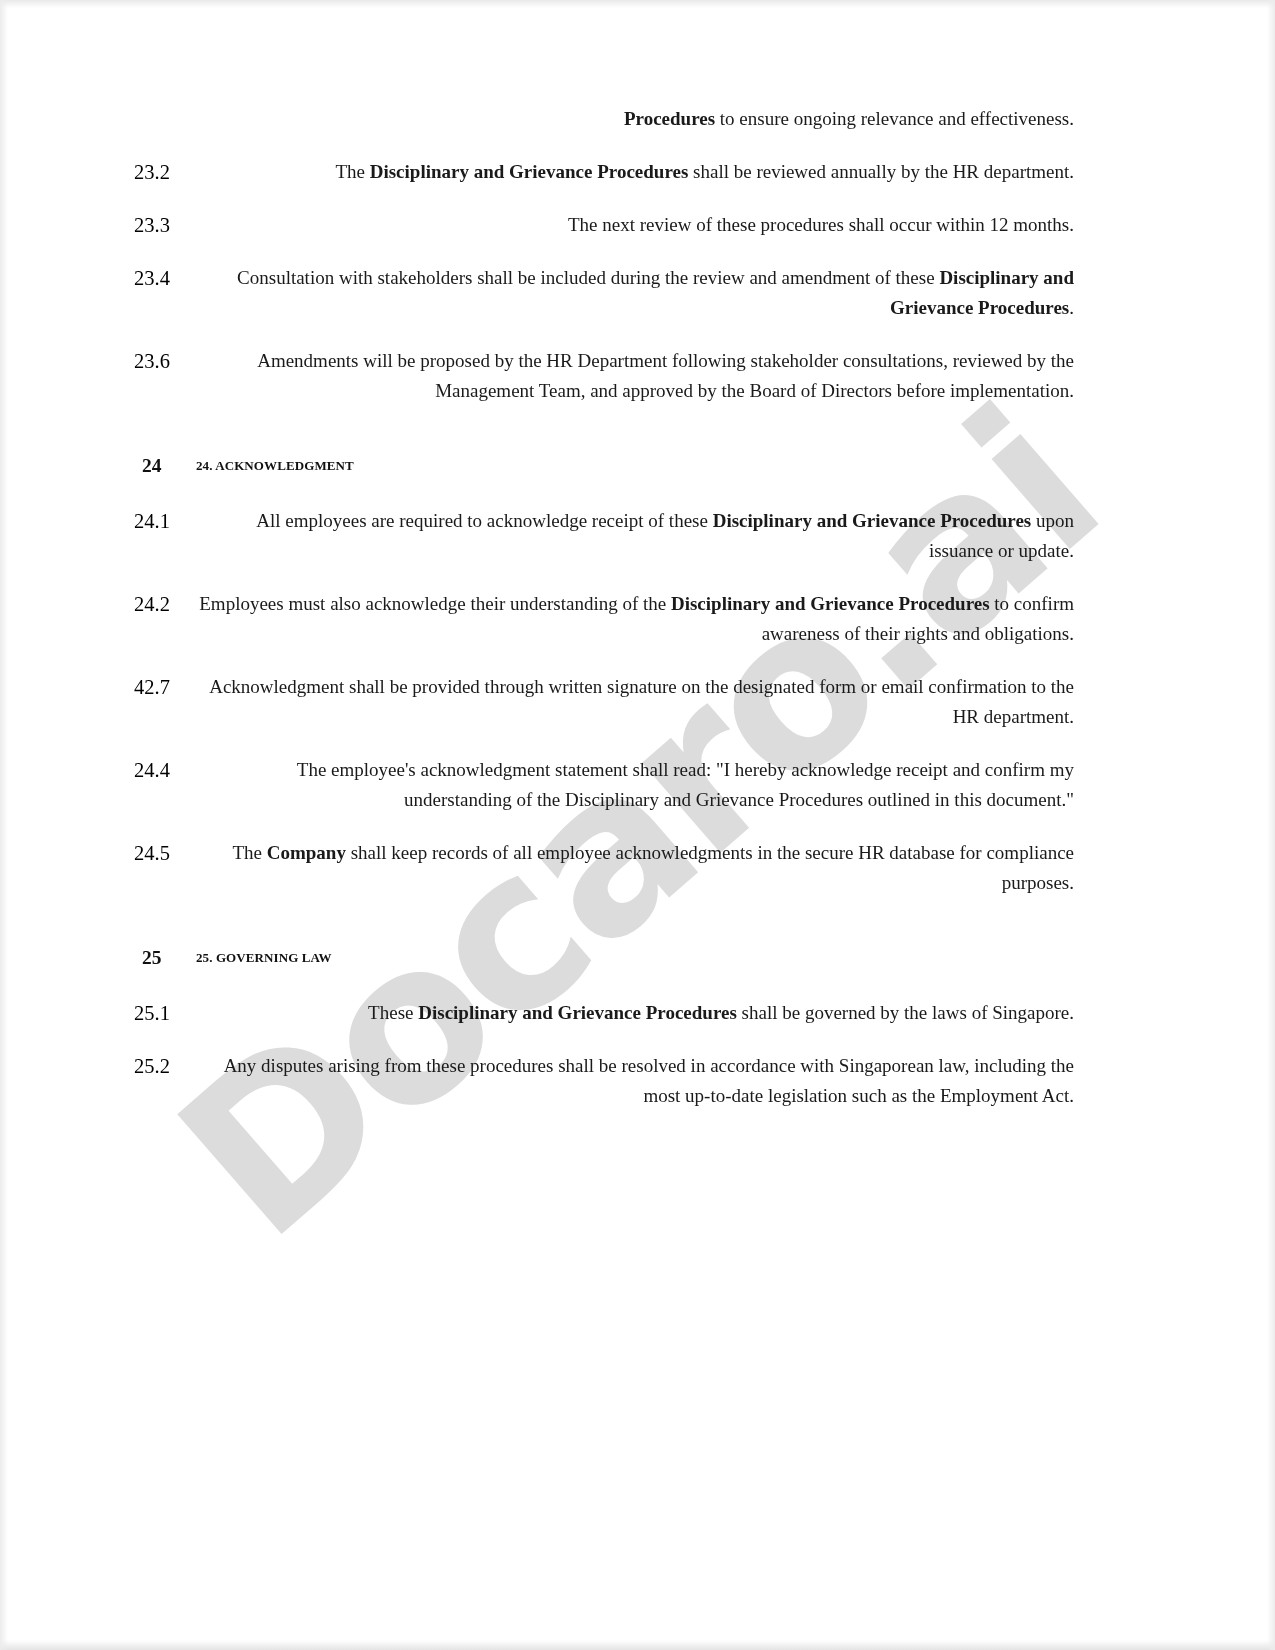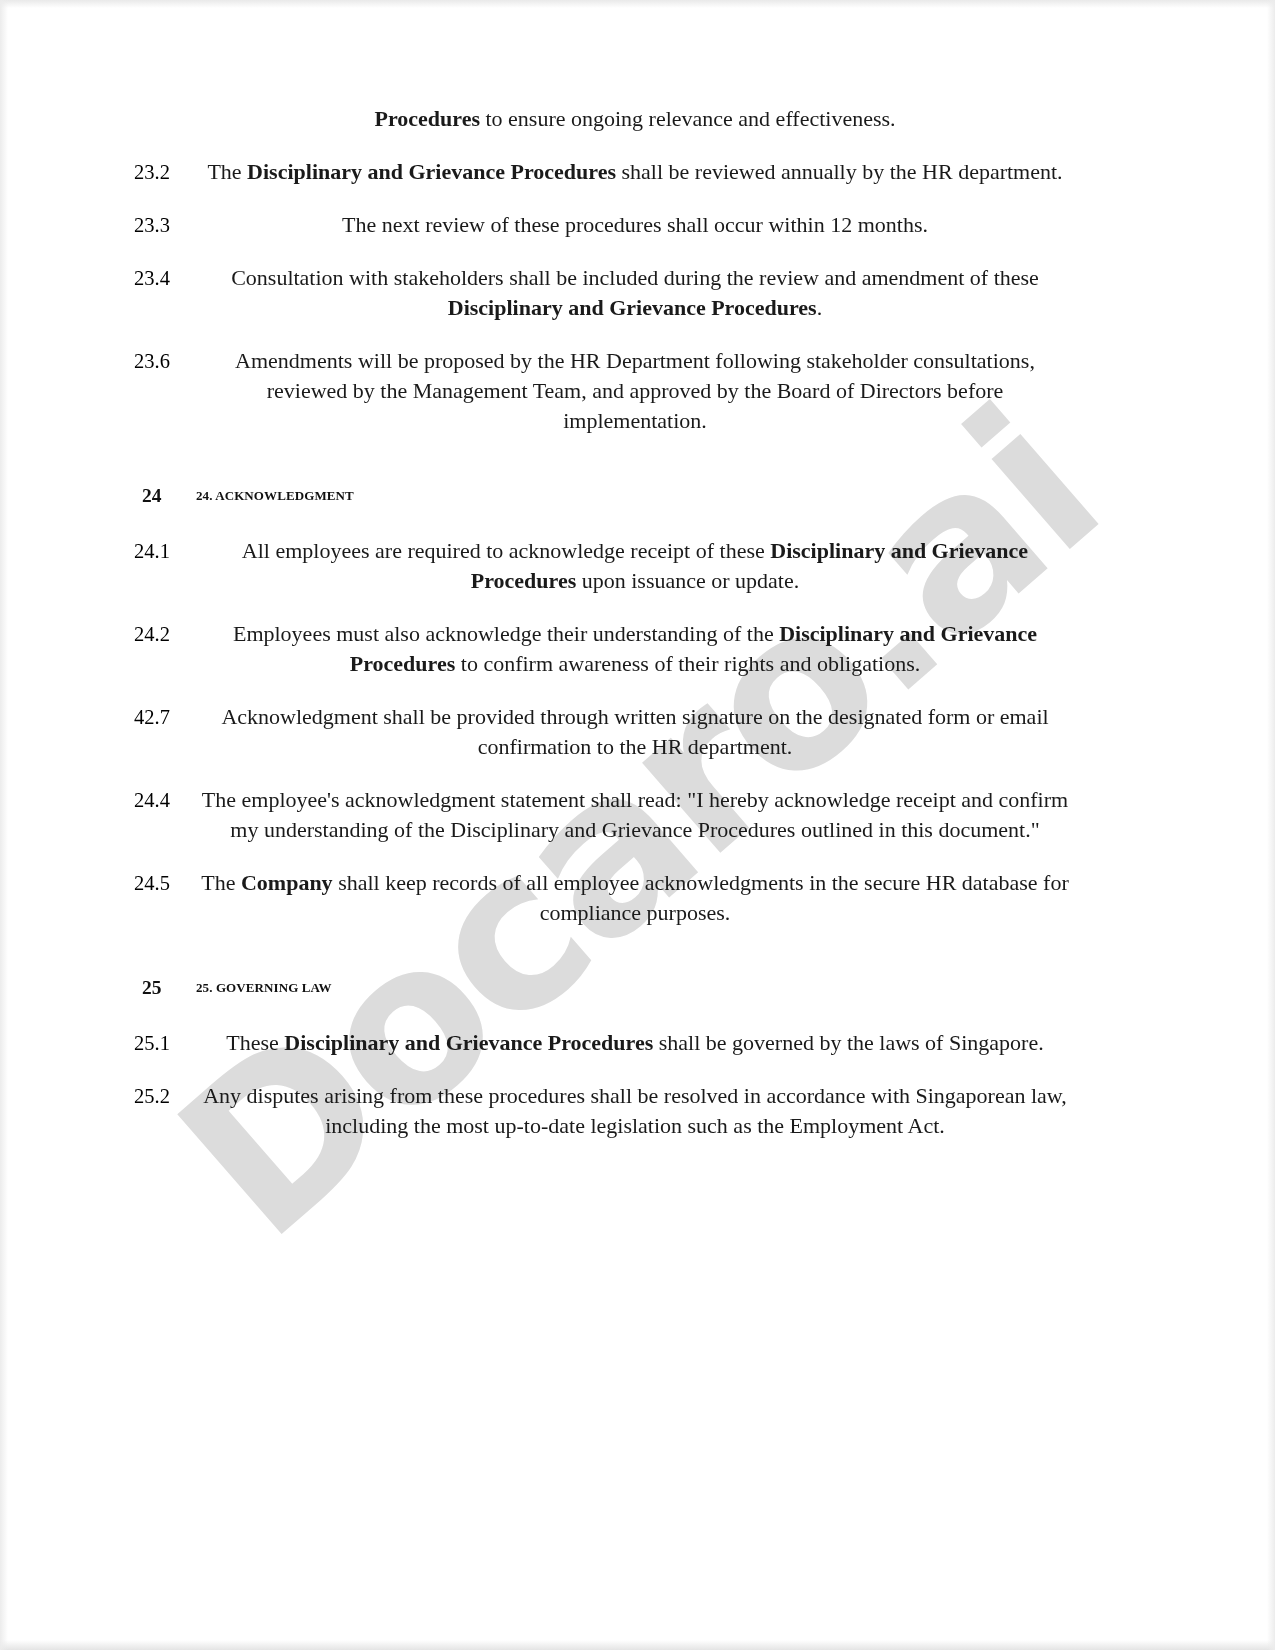--- a/index.html
+++ b/index.html
@@ -91,24 +91,24 @@
     flex: 0 0 62px;
     width: 62px;
     font-size: 20.5px;
     line-height: 30px;
     color: #000000;
     text-align: left;
     white-space: nowrap;
   }
   .clause-body {
     flex: 1 1 auto;
-    font-size: 22px;
+    font-size: 19px;
     line-height: 30px;
     color: #1a1a1a;
-    text-align: center;
+    text-align: right;
   }
 
   
   .clause.continuation {
     margin-bottom: 23px;
   }
   .clause.continuation .clause-number { visibility: hidden; }
 
   
   .section-heading {

